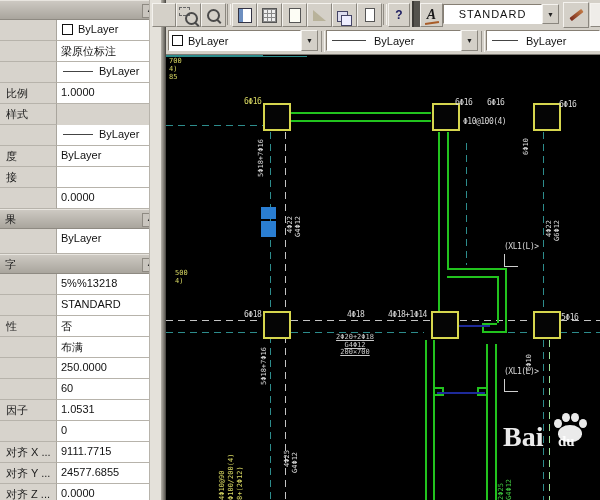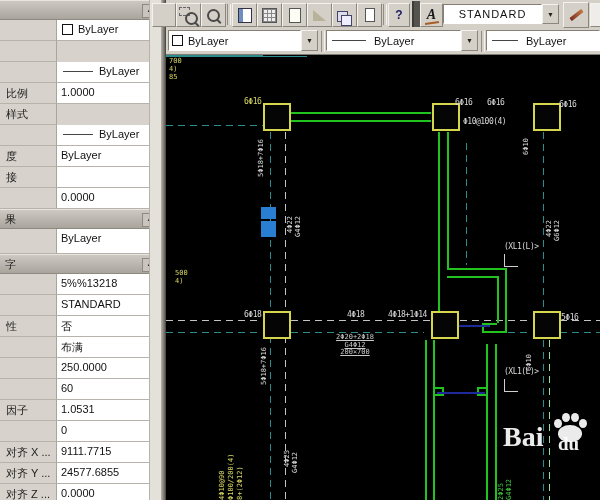--- a/index.html
+++ b/index.html
@@ -88,20 +88,23 @@
     </div>
     <div class="prow">
       <div class="plabel"></div>
       <div class="pvalue">
           <span class="swatch"></span>
           <span>ByLayer</span>
         </div>
     </div>
     <div class="prow">
       <div class="plabel"></div>
+      <div class="pvalue">
+          <span>梁原位标注</span>
+        </div>
     </div>
     <div class="prow">
       <div class="plabel"></div>
       <div class="pvalue linerow">
           <span class="ltline"></span>
           <span>ByLayer</span>
         </div>
     </div>
     <div class="prow">
       <div class="plabel">比例</div>
@@ -390,15 +393,15 @@
     <span class="vt vtg" style="left:339px;top:395px;height:50px">G4Φ12</span>
 
     <span class="wm" style="left:337px;top:366px;font-size:28px">Bai</span>
     <div class="paw" style="left:388px;top:358px">
       <span class="pad"></span>
       <span class="toe" style="left:0;top:6px"></span>
       <span class="toe" style="left:8px;top:0"></span>
       <span class="toe" style="left:17px;top:0"></span>
       <span class="toe" style="left:25px;top:6px"></span>
     </div>
-    <span class="wm" style="left:392px;top:378px;font-size:19px;color:rgba(255,255,255,.95)">du</span>
+    <span class="wm" style="left:392px;top:378px;font-size:15px;color:rgba(255,255,255,.95)">du</span>
   </div>
 </div>
 
 </body></html>

